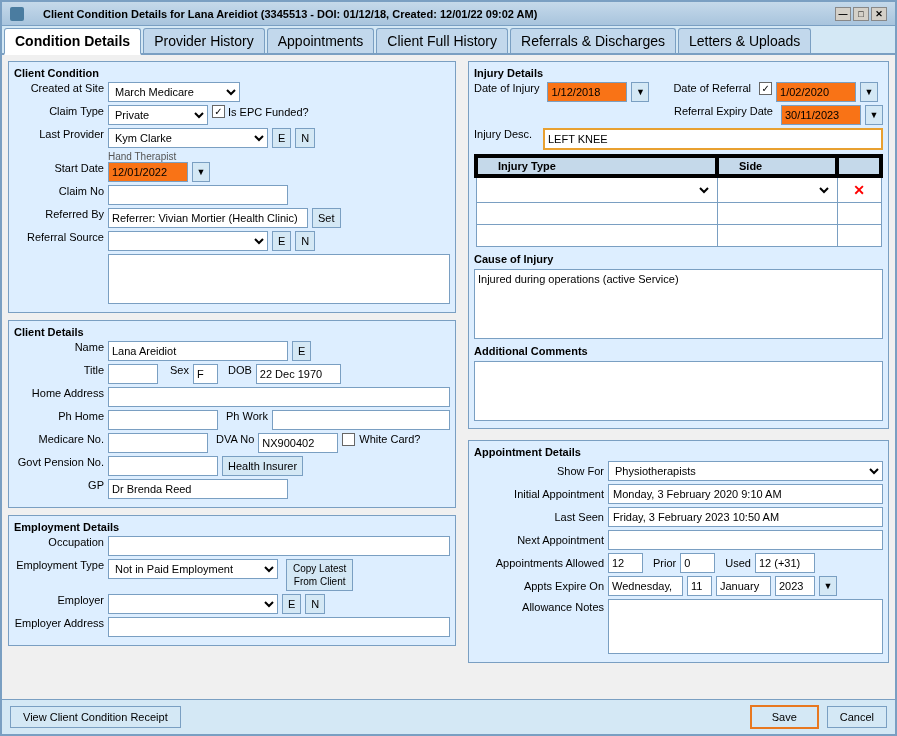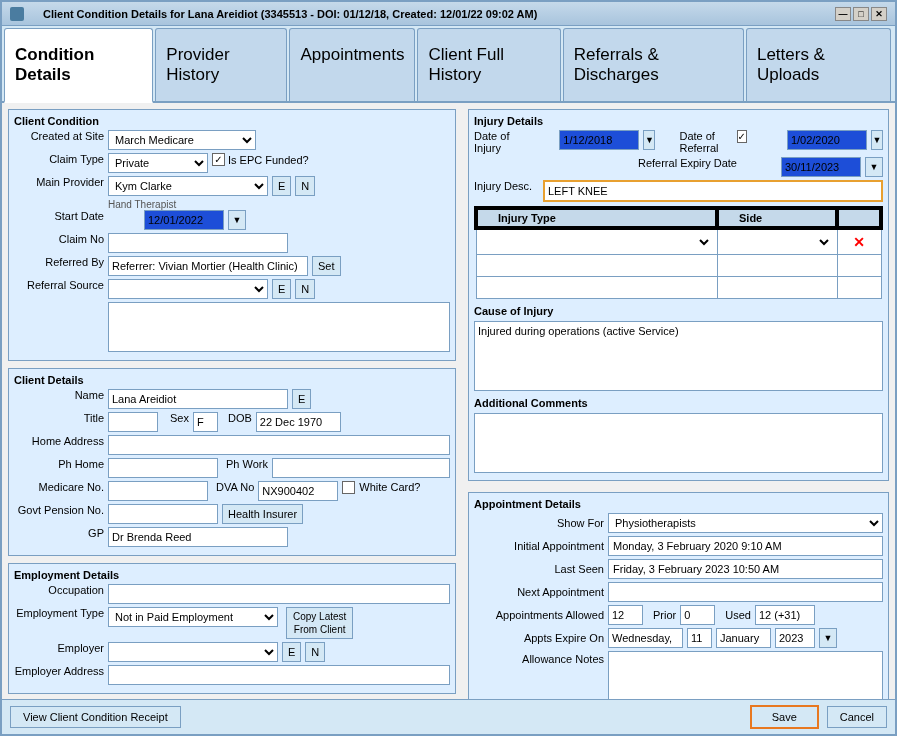--- a/index.html
+++ b/index.html
@@ -4,37 +4,37 @@
   <style>
     * { box-sizing: border-box; margin: 0; padding: 0; font-family: 'Segoe UI', Tahoma, Arial, sans-serif; font-size: 11px; }
     body { background: #f0f0f0; width: 897px; height: 736px; overflow: hidden; }
     .window { width: 897px; height: 736px; background: #f0f0f0; border: 2px solid #7a9fc2; display: flex; flex-direction: column; }
     .title-bar { background: linear-gradient(to bottom, #c5d9ea, #a8c4dd); padding: 4px 8px; display: flex; align-items: center; gap: 19px; font-size: 11px; font-weight: bold; border-bottom: 1px solid #7a9fc2; min-height: 24px; }
     .title-bar-icon { width: 14px; height: 14px; background: #4a7ca0; border-radius: 2px; }
     .title-bar-title { flex: 1; font-size: 11px; }
     .title-bar-controls { display: flex; gap: 2px; }
     .title-btn { width: 16px; height: 14px; background: #d4d0c8; border: 1px solid #888; font-size: 9px; cursor: pointer; display: flex; align-items: center; justify-content: center; }
     .tab-bar { display: flex; background: #d4e8f5; border-bottom: 2px solid #7a9fc2; padding: 2px 2px 0; }
-    .tab { padding: 16px 10px; border: 1px solid #7a9fc2; border-bottom: none; background: #c2d8ec; cursor: pointer; margin-right: 2px; font-size: 17px; border-radius: 3px 3px 0 0; }
+    .tab { padding: 4px 10px; border: 1px solid #7a9fc2; border-bottom: none; background: #c2d8ec; cursor: pointer; margin-right: 2px; font-size: 14px; border-radius: 3px 3px 0 0; }
     .tab.active { background: #fff; border-bottom: 2px solid #fff; font-weight: bold; color: #000; margin-bottom: -2px; }
     .main-content { display: flex; flex: 1; overflow: hidden; }
     .left-panel { width: 460px; padding: 6px; display: flex; flex-direction: column; gap: 4px; overflow-y: auto; }
     .right-panel { flex: 1; padding: 6px; display: flex; flex-direction: column; gap: 4px; }
     .section-title { font-weight: bold; font-size: 11px; margin-bottom: 3px; color: #000; }
     .form-group { display: flex; align-items: flex-start; gap: 4px; margin-bottom: 3px; }
     .form-label { width: 90px; font-size: 11px; color: #000; text-align: right; flex-shrink: 0; }
     .form-input { border: 1px solid #7a9fc2; background: #fff; padding: 1px 3px; font-size: 11px; height: 20px; }
     .form-input-full { flex: 1; }
     .form-select { border: 1px solid #7a9fc2; background: #fff; padding: 1px 2px; font-size: 11px; height: 20px; }
-    .form-select-md { width: 148px; }
+    .form-select-md { width: 132px; }
     .checkbox-group { display: flex; align-items: center; gap: 3px; }
     .small-btn { border: 1px solid #7a9fc2; background: #d4e8f5; padding: 1px 5px; font-size: 11px; cursor: pointer; height: 20px; }
     .section { background: #ddeeff; border: 1px solid #7a9fc2; padding: 5px; margin-bottom: 3px; }
     .sub-label { font-size: 10px; color: #555; margin-left: 94px; }
-    .date-input { border: 1px solid #7a9fc2; background: #1d4ed8; padding: 1px 3px; font-size: 11px; height: 20px; width: 80px; margin-left: 36px; }
+    .date-input { border: 1px solid #7a9fc2; background: #f97316; padding: 1px 3px; font-size: 11px; height: 20px; width: 80px; }
     .date-btn { border: 1px solid #7a9fc2; background: #d4e8f5; width: 18px; height: 20px; font-size: 9px; cursor: pointer; display: flex; align-items: center; justify-content: center; }
     .injury-type-table { width: 100%; border-collapse: collapse; margin-top: 4px; }
     .injury-type-table th { background: #c5d9ea; border: 4px solid #000000; padding: 2px 20px; font-size: 11px; text-align: left; }
     .injury-type-table td { border: 1px solid #7a9fc2; padding: 2px 5px; background: #fff; height: 22px; vertical-align: middle; }
     .injury-desc-input { border: 2px solid #e8a030; background: #fff; padding: 1px 3px; font-size: 11px; height: 22px; width: 100%; }
     .textarea-box { border: 1px solid #7a9fc2; background: #fff; width: 100%; padding: 3px; font-size: 11px; resize: none; }
     .bottom-bar { display: flex; align-items: center; padding: 5px 8px; background: #d4e8f5; border-top: 1px solid #7a9fc2; gap: 8px; }
     .footer-btn { border: 1px solid #7a9fc2; background: #d4e8f5; padding: 4px 12px; font-size: 11px; cursor: pointer; }
     .footer-btn-orange { border: 2px solid #e87820; background: #d4e8f5; padding: 4px 20px; font-size: 11px; cursor: pointer; }
     .spacer { flex: 1; }
@@ -90,21 +90,21 @@
           <select class="form-select" style="width:100px">
             <option>Private</option>
           </select>
           <div class="checkbox-group">
             <div class="checkbox checked"></div>
             <span>Is EPC Funded?</span>
           </div>
         </div>
 
         <div class="form-group">
-          <span class="form-label">Main Provider</span>
+          <span class="form-label">Last Provider</span>
           <select class="form-select" style="width:160px">
             <option>Kym Clarke</option>
           </select>
           <button class="small-btn">E</button>
           <button class="small-btn">N</button>
         </div>
 
         <div class="sub-label">Hand Therapist</div>
 
         <div class="form-group">

